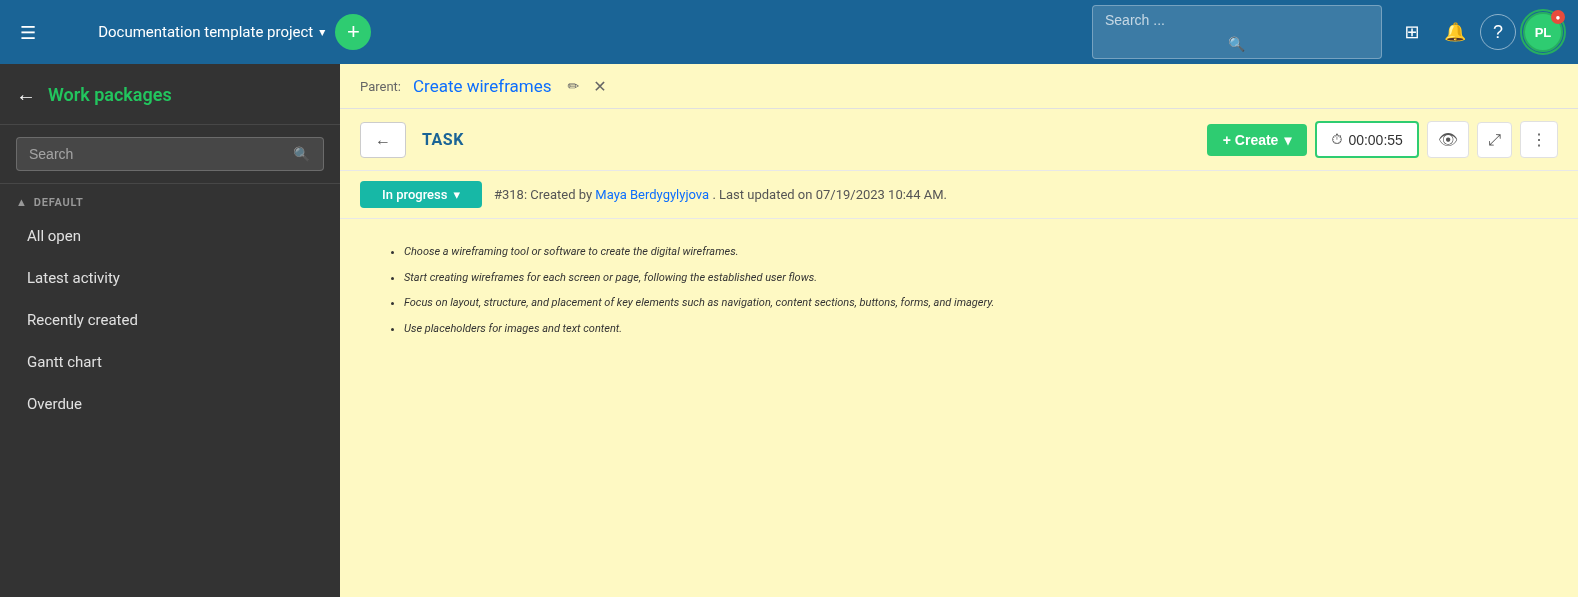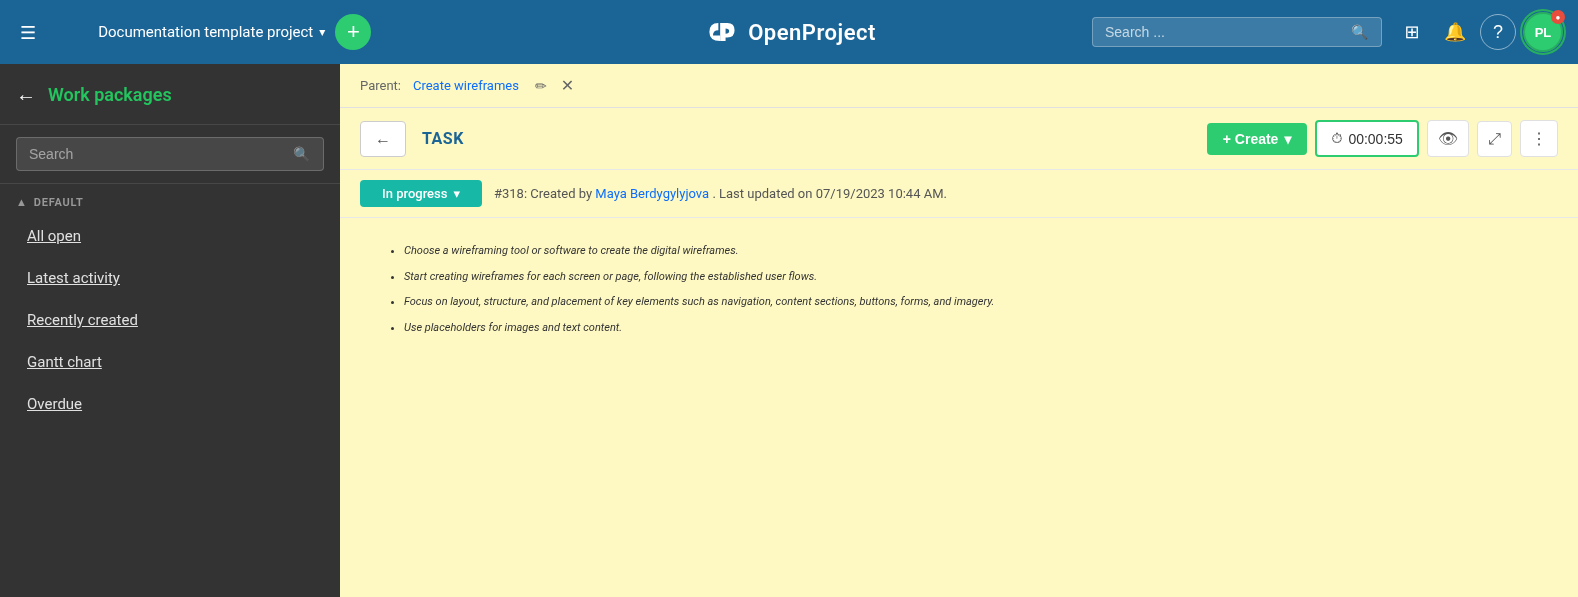--- a/index.html
+++ b/index.html
@@ -67,20 +67,21 @@
       margin-left: auto;
       display: flex;
       align-items: center;
       background: rgba(255,255,255,0.15);
       border: 1px solid rgba(255,255,255,0.3);
       border-radius: 4px;
       padding: 6px 12px;
       gap: 8px;
       width: 290px;
       cursor: text;
+      flex-direction: column;
     }
     .search-box input {
       background: transparent;
       border: none;
       outline: none;
       color: white;
       font-size: 14px;
       width: 100%;
     }
     .search-box input::placeholder { color: rgba(255,255,255,0.7); }
@@ -207,21 +208,20 @@
       display: flex;
       align-items: center;
       gap: 6px;
     }
     .sidebar-nav-item {
       padding: 12px 16px 12px 24px;
       font-size: 15px;
       color: rgba(255,255,255,0.85);
       cursor: pointer;
       border-left: 3px solid transparent;
-      text-decoration: underline;
     }
     .sidebar-inner { position: relative; }
 
     
     .content-area {
       flex: 1;
       background: #fef9c3;
       display: flex;
       flex-direction: column;
       overflow: hidden;
@@ -234,21 +234,21 @@
       gap: 12px;
       flex-shrink: 0;
     }
     .parent-label {
       font-size: 13px;
       color: #666;
     }
     .parent-link {
       color: #0d6efd;
       text-decoration: none;
-      font-size: 13px;
+      font-size: 17px;
       cursor: pointer;
       text-align: center;
     }
     .edit-icon-small { color: #666; cursor: pointer; font-size: 14px; margin-left: 4px; }
     .close-icon-small { color: #666; cursor: pointer; font-size: 16px; margin-left: 2px; }
 
     .work-package-header {
       padding: 12px 20px;
       border-bottom: 1px solid #e8e8e8;
       display: flex;
@@ -375,27 +375,20 @@
 <body>
 
 <nav class="top-nav">
   <span class="hamburger-icon">☰</span>
   <div class="project-selector">
     <span>Documentation template project</span>
     <span class="caret">▾</span>
   </div>
   <button class="add-btn">+</button>
 
-  <div class="logo-area">
-    <svg class="logo-svg" viewBox="0 0 40 40" fill="none">
-      <path d="M8 20 Q8 10 18 10 L18 18 Q12 18 12 24 L20 24 L20 30 Q8 30 8 20Z" fill="white"></path>
-      <path d="M20 10 L28 10 Q36 10 36 18 Q36 26 28 26 L26 26 L26 30 L20 30 L20 10Z M26 16 L26 22 Q30 22 30 19 Q30 16 26 16Z" fill="white"></path>
-    </svg>
-    <span class="logo-text">OpenProject</span>
-  </div>
 
   <div class="search-box">
     <input type="text" placeholder="Search ..." style="">
     <span class="search-icon-nav">🔍</span>
   </div>
 
   <div class="nav-icons">
     <button class="nav-icon-btn">
       <span>⊞</span>
     </button>

